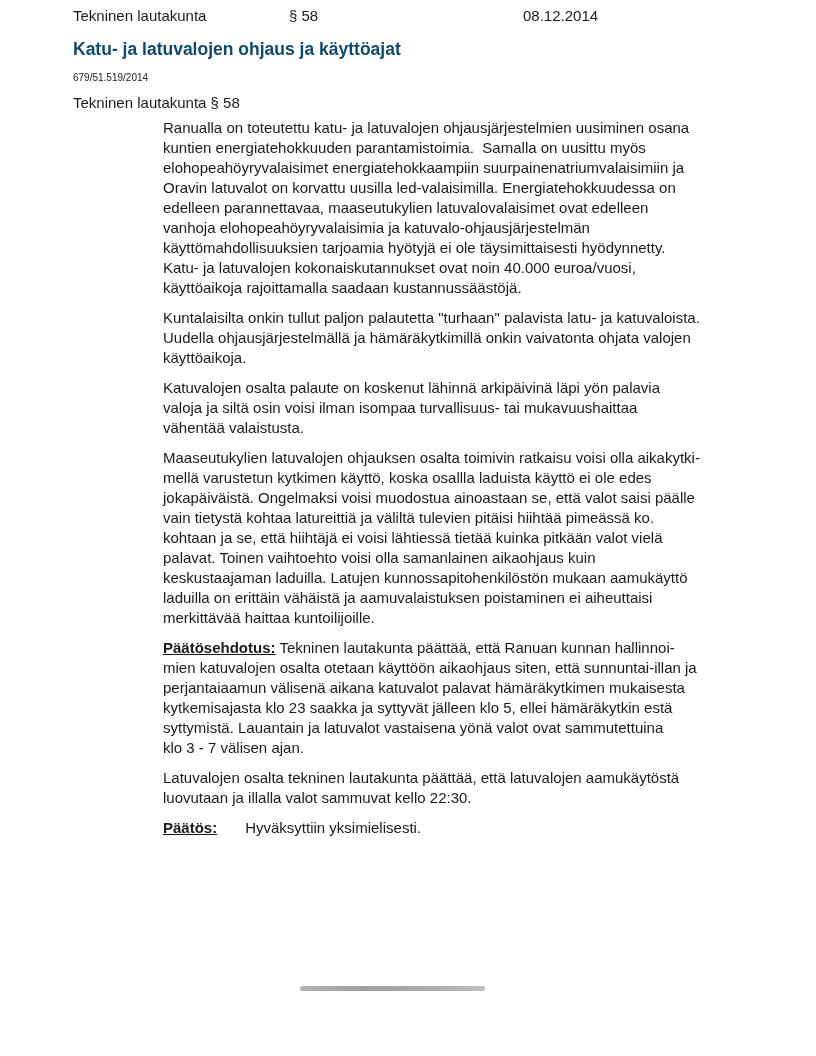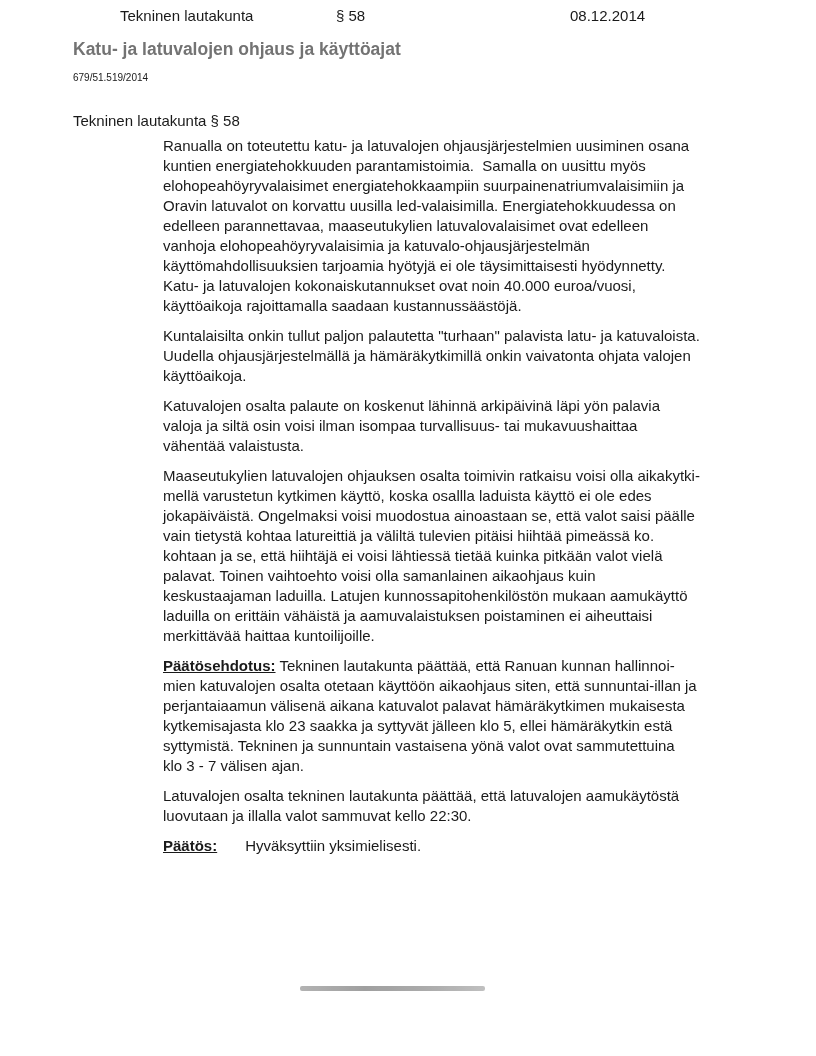--- a/index.html
+++ b/index.html
@@ -17,41 +17,40 @@
     position: absolute;
     top: 6px;
     left: 73px;
     width: 690px;
   }
   .header-row {
     position: relative;
     height: 20px;
     font-size: 15px;
     line-height: 20px;
-    margin-left: 47px;
   }
   .header-committee { position: absolute; left: 0; white-space: pre; }
   .header-section   { position: absolute; left: 216px; white-space: pre; }
   .header-date      { position: absolute; left: 450px; white-space: pre; }
   .doc-title {
     margin-top: 13px;
     font-size: 17.5px;
     font-weight: bold;
     line-height: 21px;
-    color: #737373;
+    color: #0c4a6e;
     white-space: pre;
   }
   .case-number {
     margin-top: 8px;
     font-size: 10px;
     line-height: 20px;
     white-space: pre;
   }
   .subheading {
-    margin-top: 23px;
+    margin-top: 5px;
     font-size: 15px;
     line-height: 20px;
     white-space: pre;
   }
   .body-block {
     margin-left: 90px;
     margin-top: 5px;
     width: 590px;
   }
   .para { margin-top: 10px; }
@@ -128,21 +127,21 @@
           <div class="line">palavat. Toinen vaihtoehto voisi olla samanlainen aikaohjaus kuin</div>
           <div class="line">keskustaajaman laduilla. Latujen kunnossapitohenkilöstön mukaan aamukäyttö</div>
           <div class="line">laduilla on erittäin vähäistä ja aamuvalaistuksen poistaminen ei aiheuttaisi</div>
           <div class="line">merkittävää haittaa kuntoilijoille.</div>
         </div>
         <div class="para">
           <div class="line"><span class="para-label">Päätösehdotus:</span><span class=""> Tekninen lautakunta päättää, että Ranuan kunnan hallinnoi-</span></div>
           <div class="line">mien katuvalojen osalta otetaan käyttöön aikaohjaus siten, että sunnuntai-illan ja</div>
           <div class="line">perjantaiaamun välisenä aikana katuvalot palavat hämäräkytkimen mukaisesta</div>
           <div class="line">kytkemisajasta klo 23 saakka ja syttyvät jälleen klo 5, ellei hämäräkytkin estä</div>
-          <div class="line">syttymistä. Tekninen ja sunnuntain vastaisena yönä valot ovat sammutettuina</div>
+          <div class="line">syttymistä. Lauantain ja latuvalot vastaisena yönä valot ovat sammutettuina</div>
           <div class="line">klo 3 - 7 välisen ajan.</div>
         </div>
         <div class="para">
           <div class="line">Latuvalojen osalta tekninen lautakunta päättää, että latuvalojen aamukäytöstä</div>
           <div class="line">luovutaan ja illalla valot sammuvat kello 22:30.</div>
         </div>
         <div class="para">
           <div class="line"><span class="para-label">Päätös:</span><span class="tabbed">Hyväksyttiin yksimielisesti.</span></div>
         </div>
       </div>

